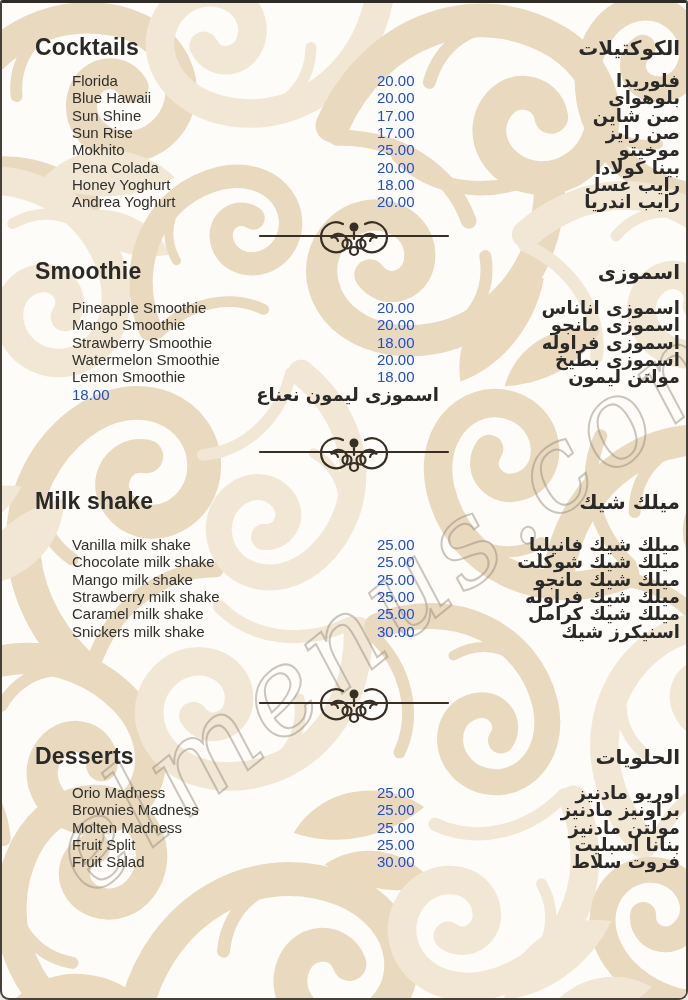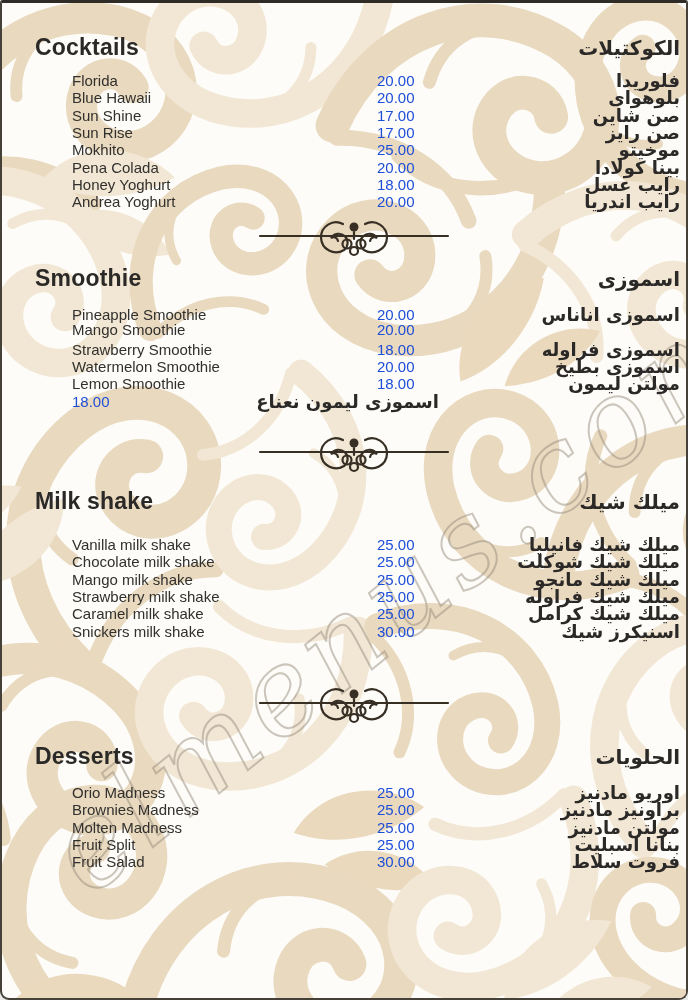--- a/index.html
+++ b/index.html
@@ -18,21 +18,21 @@
     position:absolute; left:18px; top:810px; z-index:1;
     width:900px; transform:rotate(-39deg); transform-origin:0 0;
     font-family:"DejaVu Serif","Liberation Serif",serif; font-style:italic;
     font-size:118px; letter-spacing:7px; white-space:nowrap;
     color:rgba(0,0,0,0); -webkit-text-stroke:2px rgba(148,138,124,.48);
     pointer-events:none;
   }
   .content{position:absolute; inset:0; z-index:2;}
   .section{position:absolute; left:30px; width:648px;}
   #sec-cocktails{top:31px;}
-  #sec-smoothie{top:262px;}
+  #sec-smoothie{top:255px;}
   #sec-milkshake{top:485px;}
   #sec-desserts{top:740px;}
   .sec-header{display:flex; justify-content:space-between; align-items:baseline; padding-left:3px;}
   .title-en{font-size:23px; font-weight:700; letter-spacing:.2px;}
   .title-ar{font-size:20px; font-weight:700; direction:rtl;
             font-family:"DejaVu Sans","Liberation Sans",sans-serif;}
   .items{display:block;margin-left:40px;}
   #sec-cocktails .items{margin-top:9px;}
   #sec-smoothie  .items{margin-top:12px;}
   #sec-milkshake .items{margin-top:19px;}
@@ -171,20 +171,21 @@
       </div>
       <div class="items">
           <div class="row">
             <span class="cell-en">Pineapple Smoothie</span>
             <span class="cell-price">20.00</span>
             <span class="cell-ar">اسموزى اناناس</span>
           </div>
           <div class="row">
             <span class="cell-en">Mango Smoothie</span>
             <span class="cell-price">20.00</span>
+            <span class="cell-ar">اسموزى مانجو</span>
           </div>
           <div class="row">
             <span class="cell-en">Strawberry Smoothie</span>
             <span class="cell-price">18.00</span>
             <span class="cell-ar">اسموزى فراوله</span>
           </div>
           <div class="row">
             <span class="cell-en">Watermelon Smoothie</span>
             <span class="cell-price">20.00</span>
             <span class="cell-ar">اسموزى بطيخ</span>

